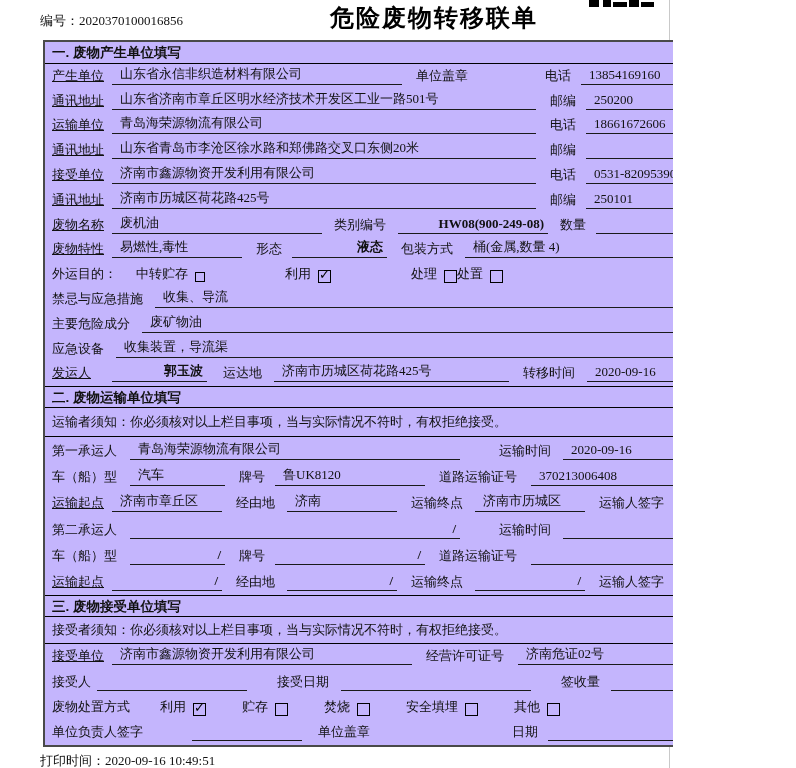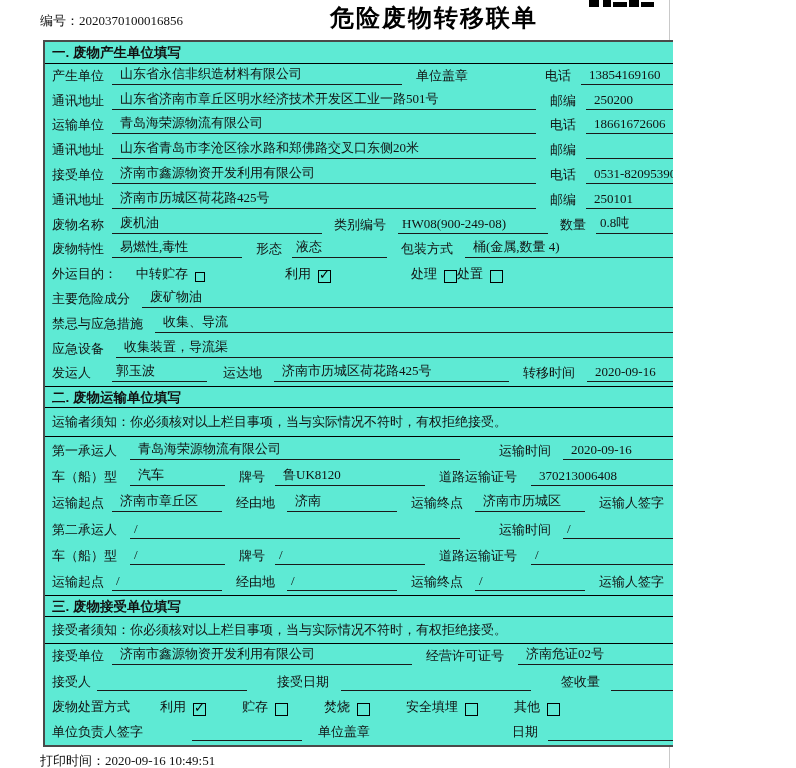--- a/index.html
+++ b/index.html
@@ -5,37 +5,37 @@
   html,body{margin:0;padding:0;background:#fff;}
   .page{position:relative;width:673px;height:768px;background:#ffffff;overflow:hidden;
         font-family:"Liberation Serif","DejaVu Serif",serif;font-size:13px;color:#111;}
   .page-edge{position:absolute;right:3px;top:0;bottom:0;width:1px;background:#c9c9c9;}
   .doc-number{position:absolute;left:40px;top:12px;white-space:nowrap;}
   .doc-title{position:absolute;left:330px;top:2px;font-family:"Liberation Sans","DejaVu Sans",sans-serif;
              font-weight:700;font-size:24px;letter-spacing:2px;color:#000;white-space:nowrap;}
   .qr{position:absolute;left:589px;top:0;width:66px;height:8px;}
   .qr div{position:absolute;background:#000;}
   .tbl{position:absolute;left:43px;top:40px;width:712px;height:707px;border:2px solid #4a4a4a;
-       box-sizing:border-box;background:#5eead4;display:flex;flex-direction:column;}
+       box-sizing:border-box;background:#c4b5fd;display:flex;flex-direction:column;}
   .sec-h{height:22px;line-height:21px;flex:none;font-family:"Liberation Sans","DejaVu Sans",sans-serif;
          font-weight:700;font-size:13.5px;padding-left:7px;border-bottom:1px solid #000;box-sizing:border-box;}
   .sec-h.mid{border-top:1px solid #000;}
   .notice{flex:none;display:flex;align-items:center;padding-left:7px;border-bottom:1px solid #000;box-sizing:border-box;}
   .n29{height:29px;} .n27{height:27px;}
   .r{flex:none;display:flex;align-items:flex-end;padding:0 0 4px 7px;box-sizing:border-box;}
   .s1r{height:24.8px;} .s2r{height:26.3px;} .s3r{height:25.2px;}
   .l{flex:none;white-space:nowrap;}
   .v{border-bottom:1px solid #1a1a1a;white-space:nowrap;overflow:hidden;box-sizing:border-box;
      padding:0 4px 1px 8px;flex:none;}
-  .v.c{text-align:left;padding-left:4px;}
+  .v.c{text-align:right;padding-left:4px;font-weight:bold;}
   .v.fill{flex:1 1 auto;}
   .ml6{margin-left:6px;}.ml12{margin-left:12px;}.ml14{margin-left:14px;}.ml16{margin-left:16px;}
   .ml18{margin-left:18px;}.ml30{margin-left:30px;}.ml36{margin-left:36px;text-align:center;}.ml40{margin-left:40px;}
   .ml80{margin-left:80px;}.ml100{}.mla{margin-left:auto;}
-  .w30{width:30px;}.w44{width:44px;}.w45{width:45px;}.w58{width:58px;}.w60{width:60px;}
+  .w30{width:30px;}.w44{width:44px;}.w45{width:45px;}.w58{width:58px;}.w60{width:60px;text-decoration:underline;}
   .w72{width:72px;margin-top:21px;}.w78{width:78px;}.w86{width:86px;}.w90{width:90px;}.w95{width:95px;}
   .w100{width:100px;}.w110{width:110px;}.w130{width:130px;}.w150{width:150px;}
   .w172{width:172px;}.w190{width:190px;}.w205{width:205px;}.w210{width:210px;}.w235{width:235px;}
   .w290{width:290px;}.w300{width:300px;}.w330{width:330px;}.w420{width:424px;}
   .stop16{margin-right:16px;font-family:Liberation Serif, serif;}.stop30{margin-right:30px;}
   .opt{white-space:nowrap;display:inline-flex;align-items:flex-end;}
   .cb{display:inline-block;width:11px;height:11px;border:1px solid #000;margin-left:7px;
       position:relative;flex:none;}
   .cb.sm{width:8px;height:8px;margin-bottom:1px;}
   .cb.checked::after{content:"\2713";position:absolute;left:0;top:-4px;font-size:13px;
@@ -139,27 +139,27 @@
         <span>处理</span>
         <span class="cb"></span>
       </span>
       <span class="opt ml100">
         <span>处置</span>
         <span class="cb"></span>
       </span>
     </div>
 
     <div class="r s1r">
+      <span class="l">禁忌与应急措施</span>
+      <span class="v fill ml12">收集、导流</span>
+    </div>
+
+    <div class="r s1r">
       <span class="l">主要危险成分</span>
       <span class="v fill ml12">废矿物油</span>
-    </div>
-
-    <div class="r s1r">
-      <span class="l">禁忌与应急措施</span>
-      <span class="v fill ml12">收集、导流</span>
     </div>
 
     <div class="r s1r">
       <span class="l">应急设备</span>
       <span class="v fill ml12">收集装置，导流渠</span>
     </div>
 
     <div class="r s1r">
       <span class="l w60">发运人</span>
       <span class="v w95 c">郭玉波</span>

